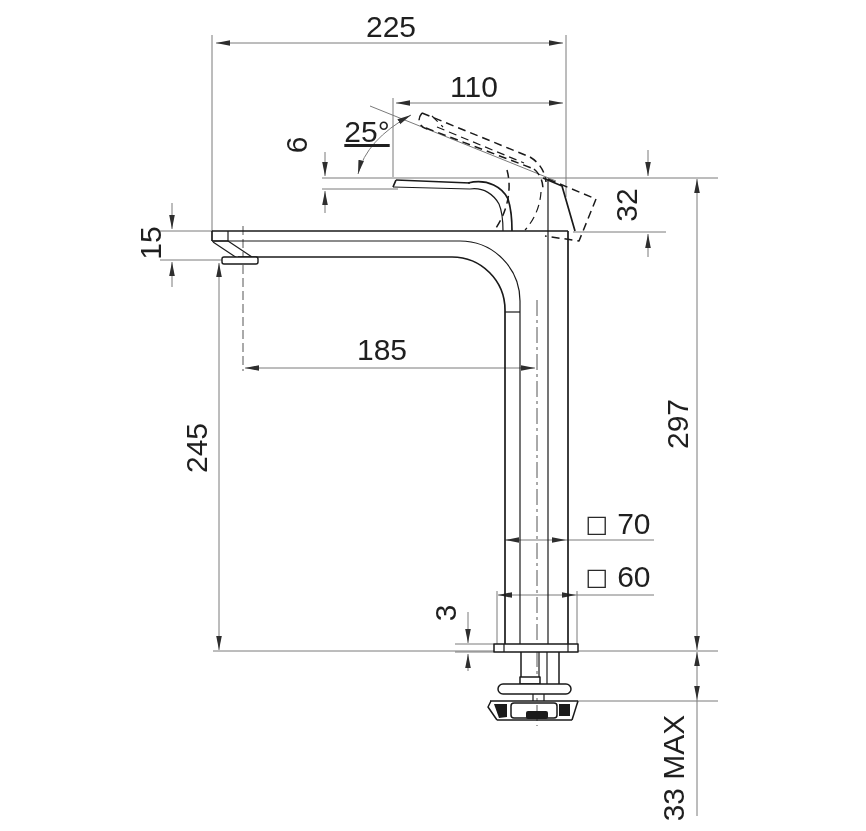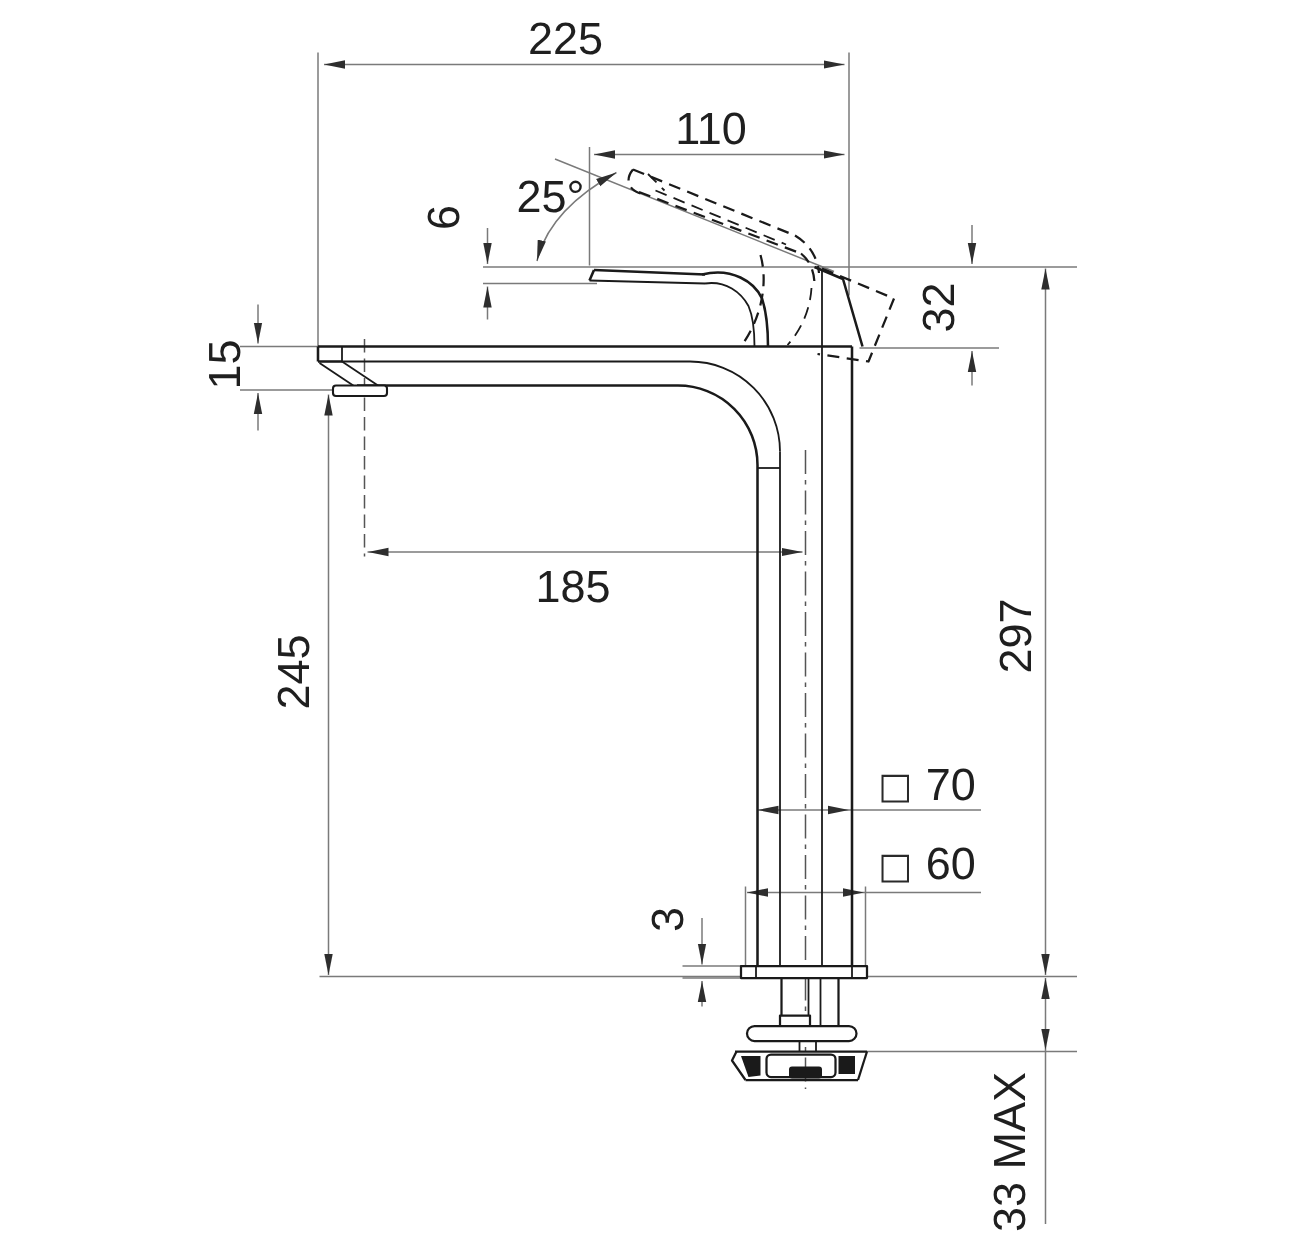--- a/index.html
+++ b/index.html
@@ -135,39 +135,39 @@
     <path d="M422,113 C417,119 418,126 427,129"></path>
     <line x1="432" y1="116" x2="443" y2="127" stroke-width="1.2"></line>
     <path d="M530,157 C540,163 545,172 546,182"></path>
     <path d="M534,169 C540,174 543,181 543,190"></path>
     <path d="M507,170 C512,188 508,210 496,228"></path>
     <path d="M541,192 C540,207 534,220 525,230" stroke-width="1.2"></path>
     <path d="M548,179 L596,199 L579,241 L545,236"></path>
   </g>
 </svg>
 
-<div class="dim" style="left:377px;top:27px;">
+<div class="dim" style="left:391px;top:27px;">
       <span>225</span>
     </div>
 <div class="dim" style="left:474px;top:87px;justify-content:flex-end;">
       <span>110</span>
     </div>
-<div class="dim" style="left:367px;top:132px;">
+<div class="dim" style="left:367px;top:132px;text-decoration:underline;">
       <span>25°</span>
     </div>
 <div class="dim rot" style="left:297px;top:145px;">
       <span>6</span>
     </div>
 <div class="dim rot" style="left:151px;top:243px;">
       <span>15</span>
     </div>
 <div class="dim rot" style="left:627px;top:205px;">
       <span>32</span>
     </div>
-<div class="dim" style="left:382px;top:350px;margin-top:42px;">
+<div class="dim" style="left:382px;top:350px;">
       <span>185</span>
     </div>
 <div class="dim rot" style="left:197px;top:448px;">
       <span>245</span>
     </div>
 <div class="dim rot" style="left:678px;top:424px;">
       <span>297</span>
     </div>
 <div class="dim" style="left:618px;top:524px;">
   <span class="sq">□</span>

